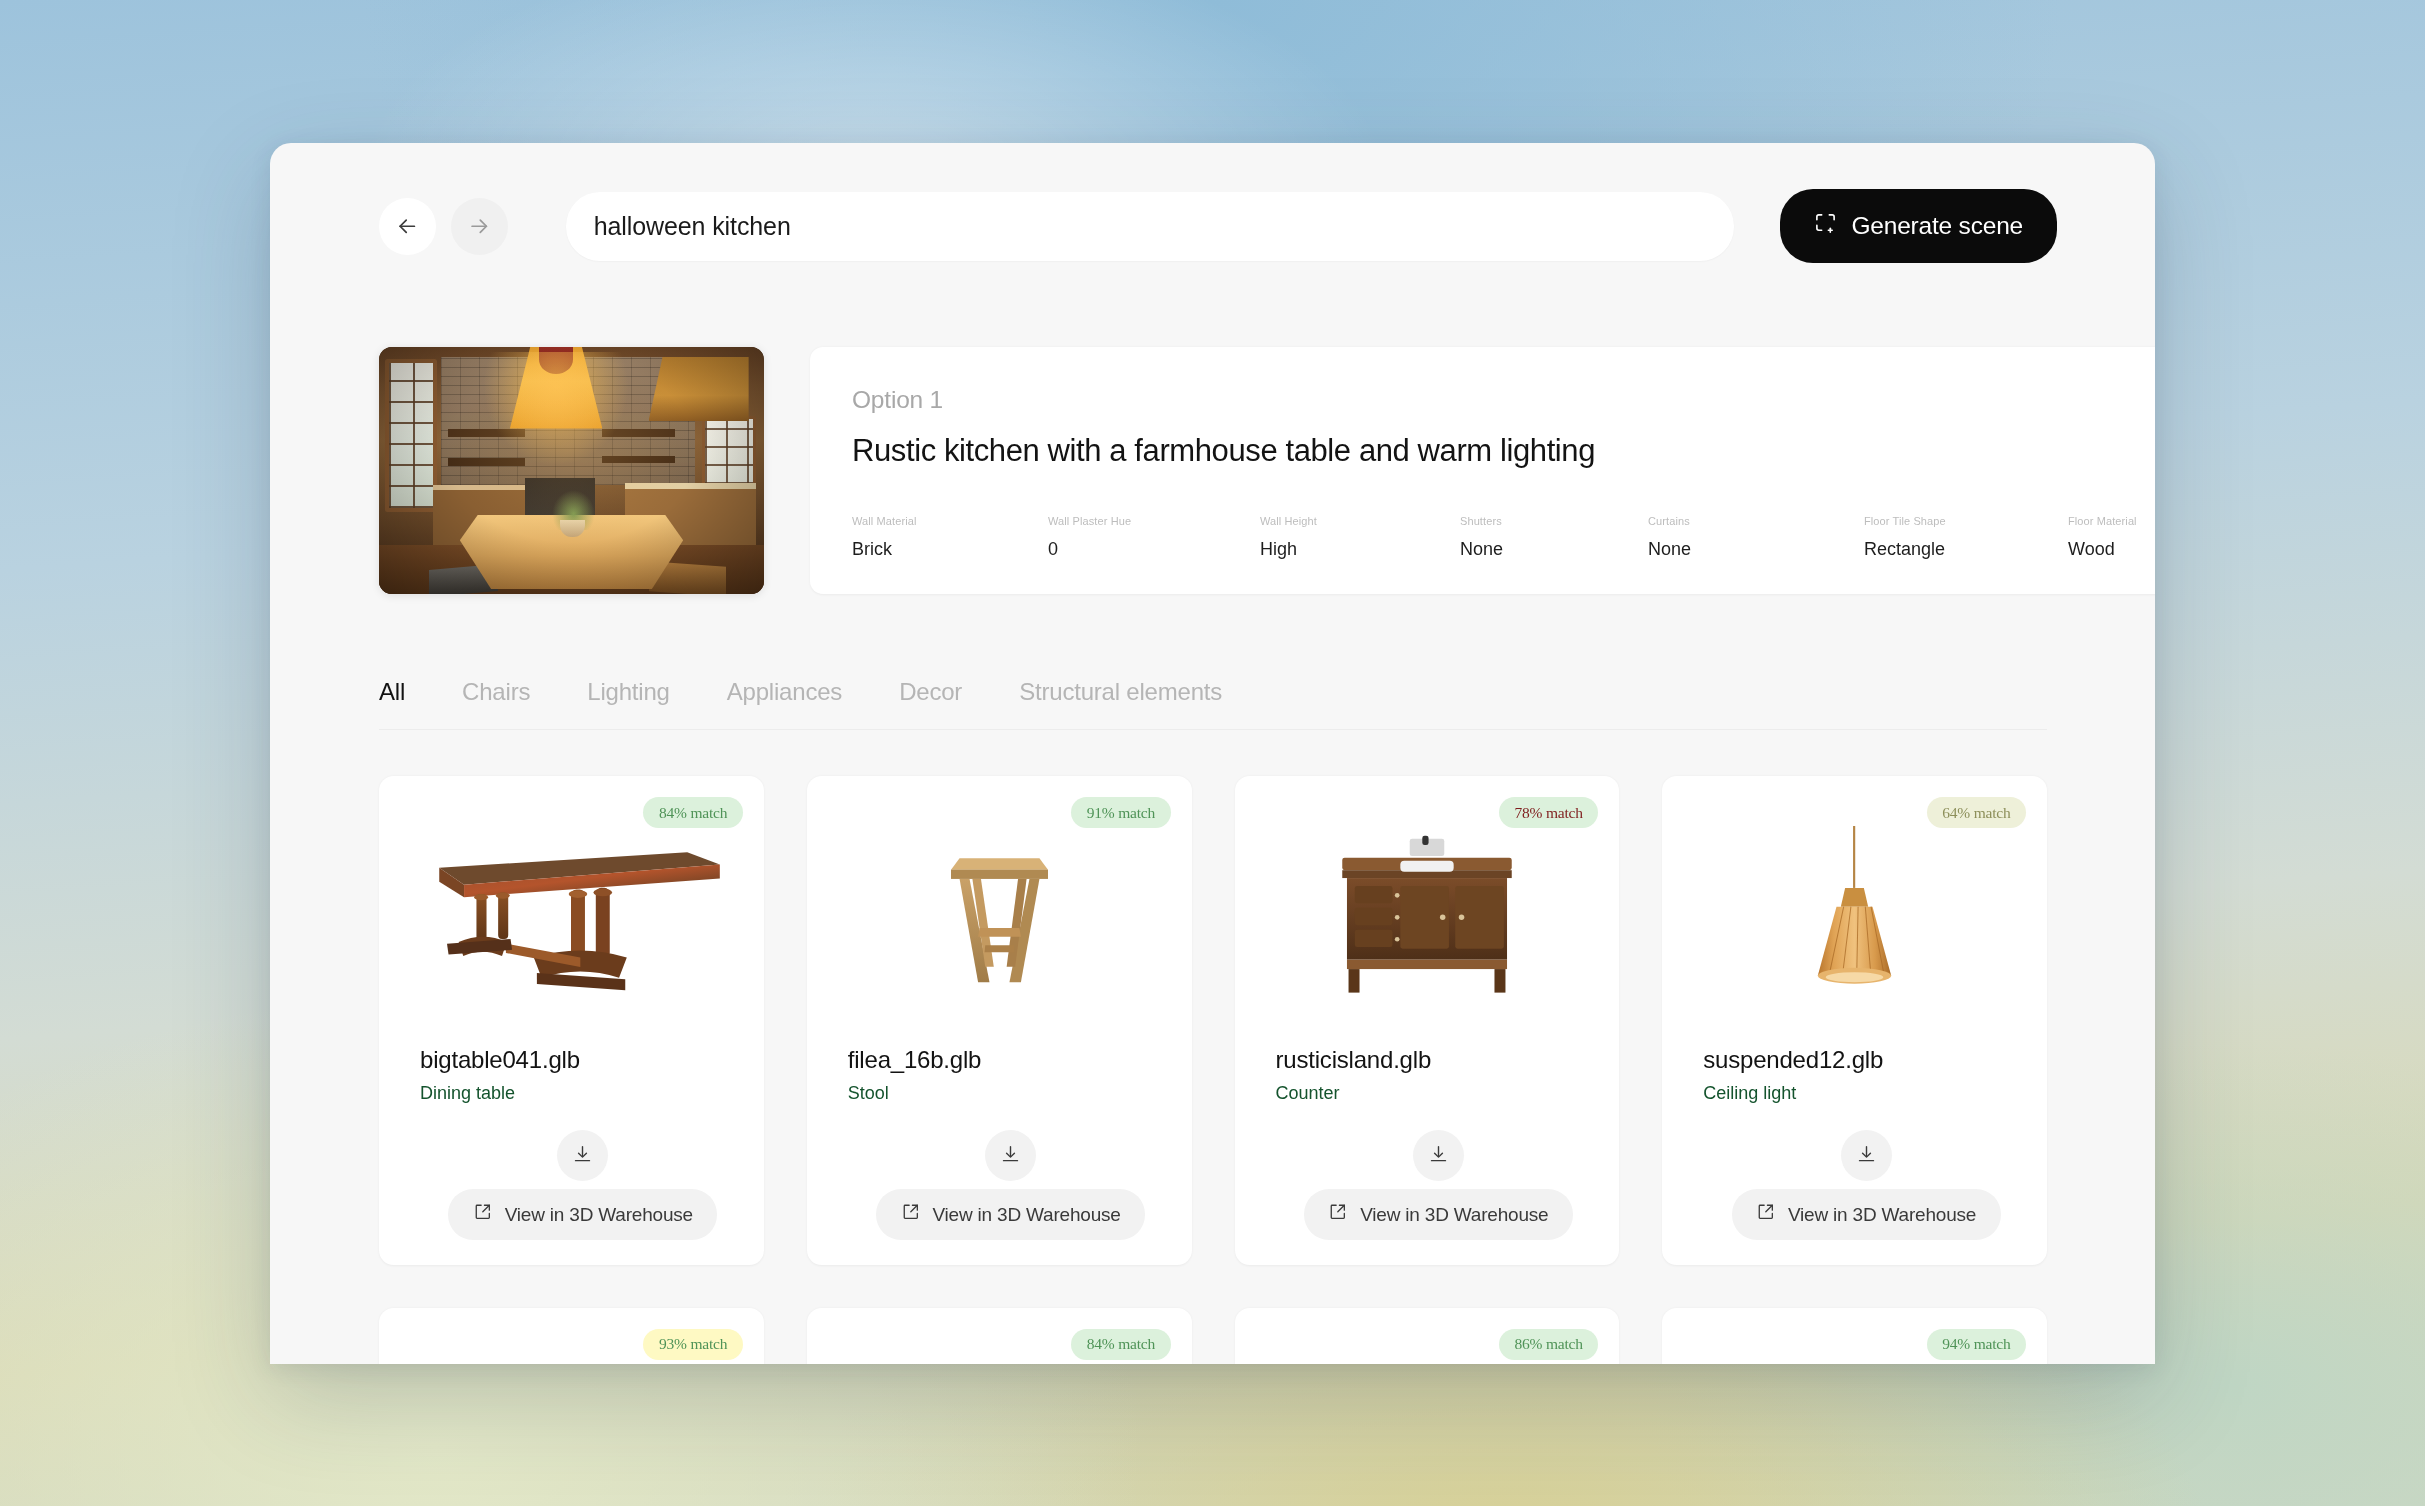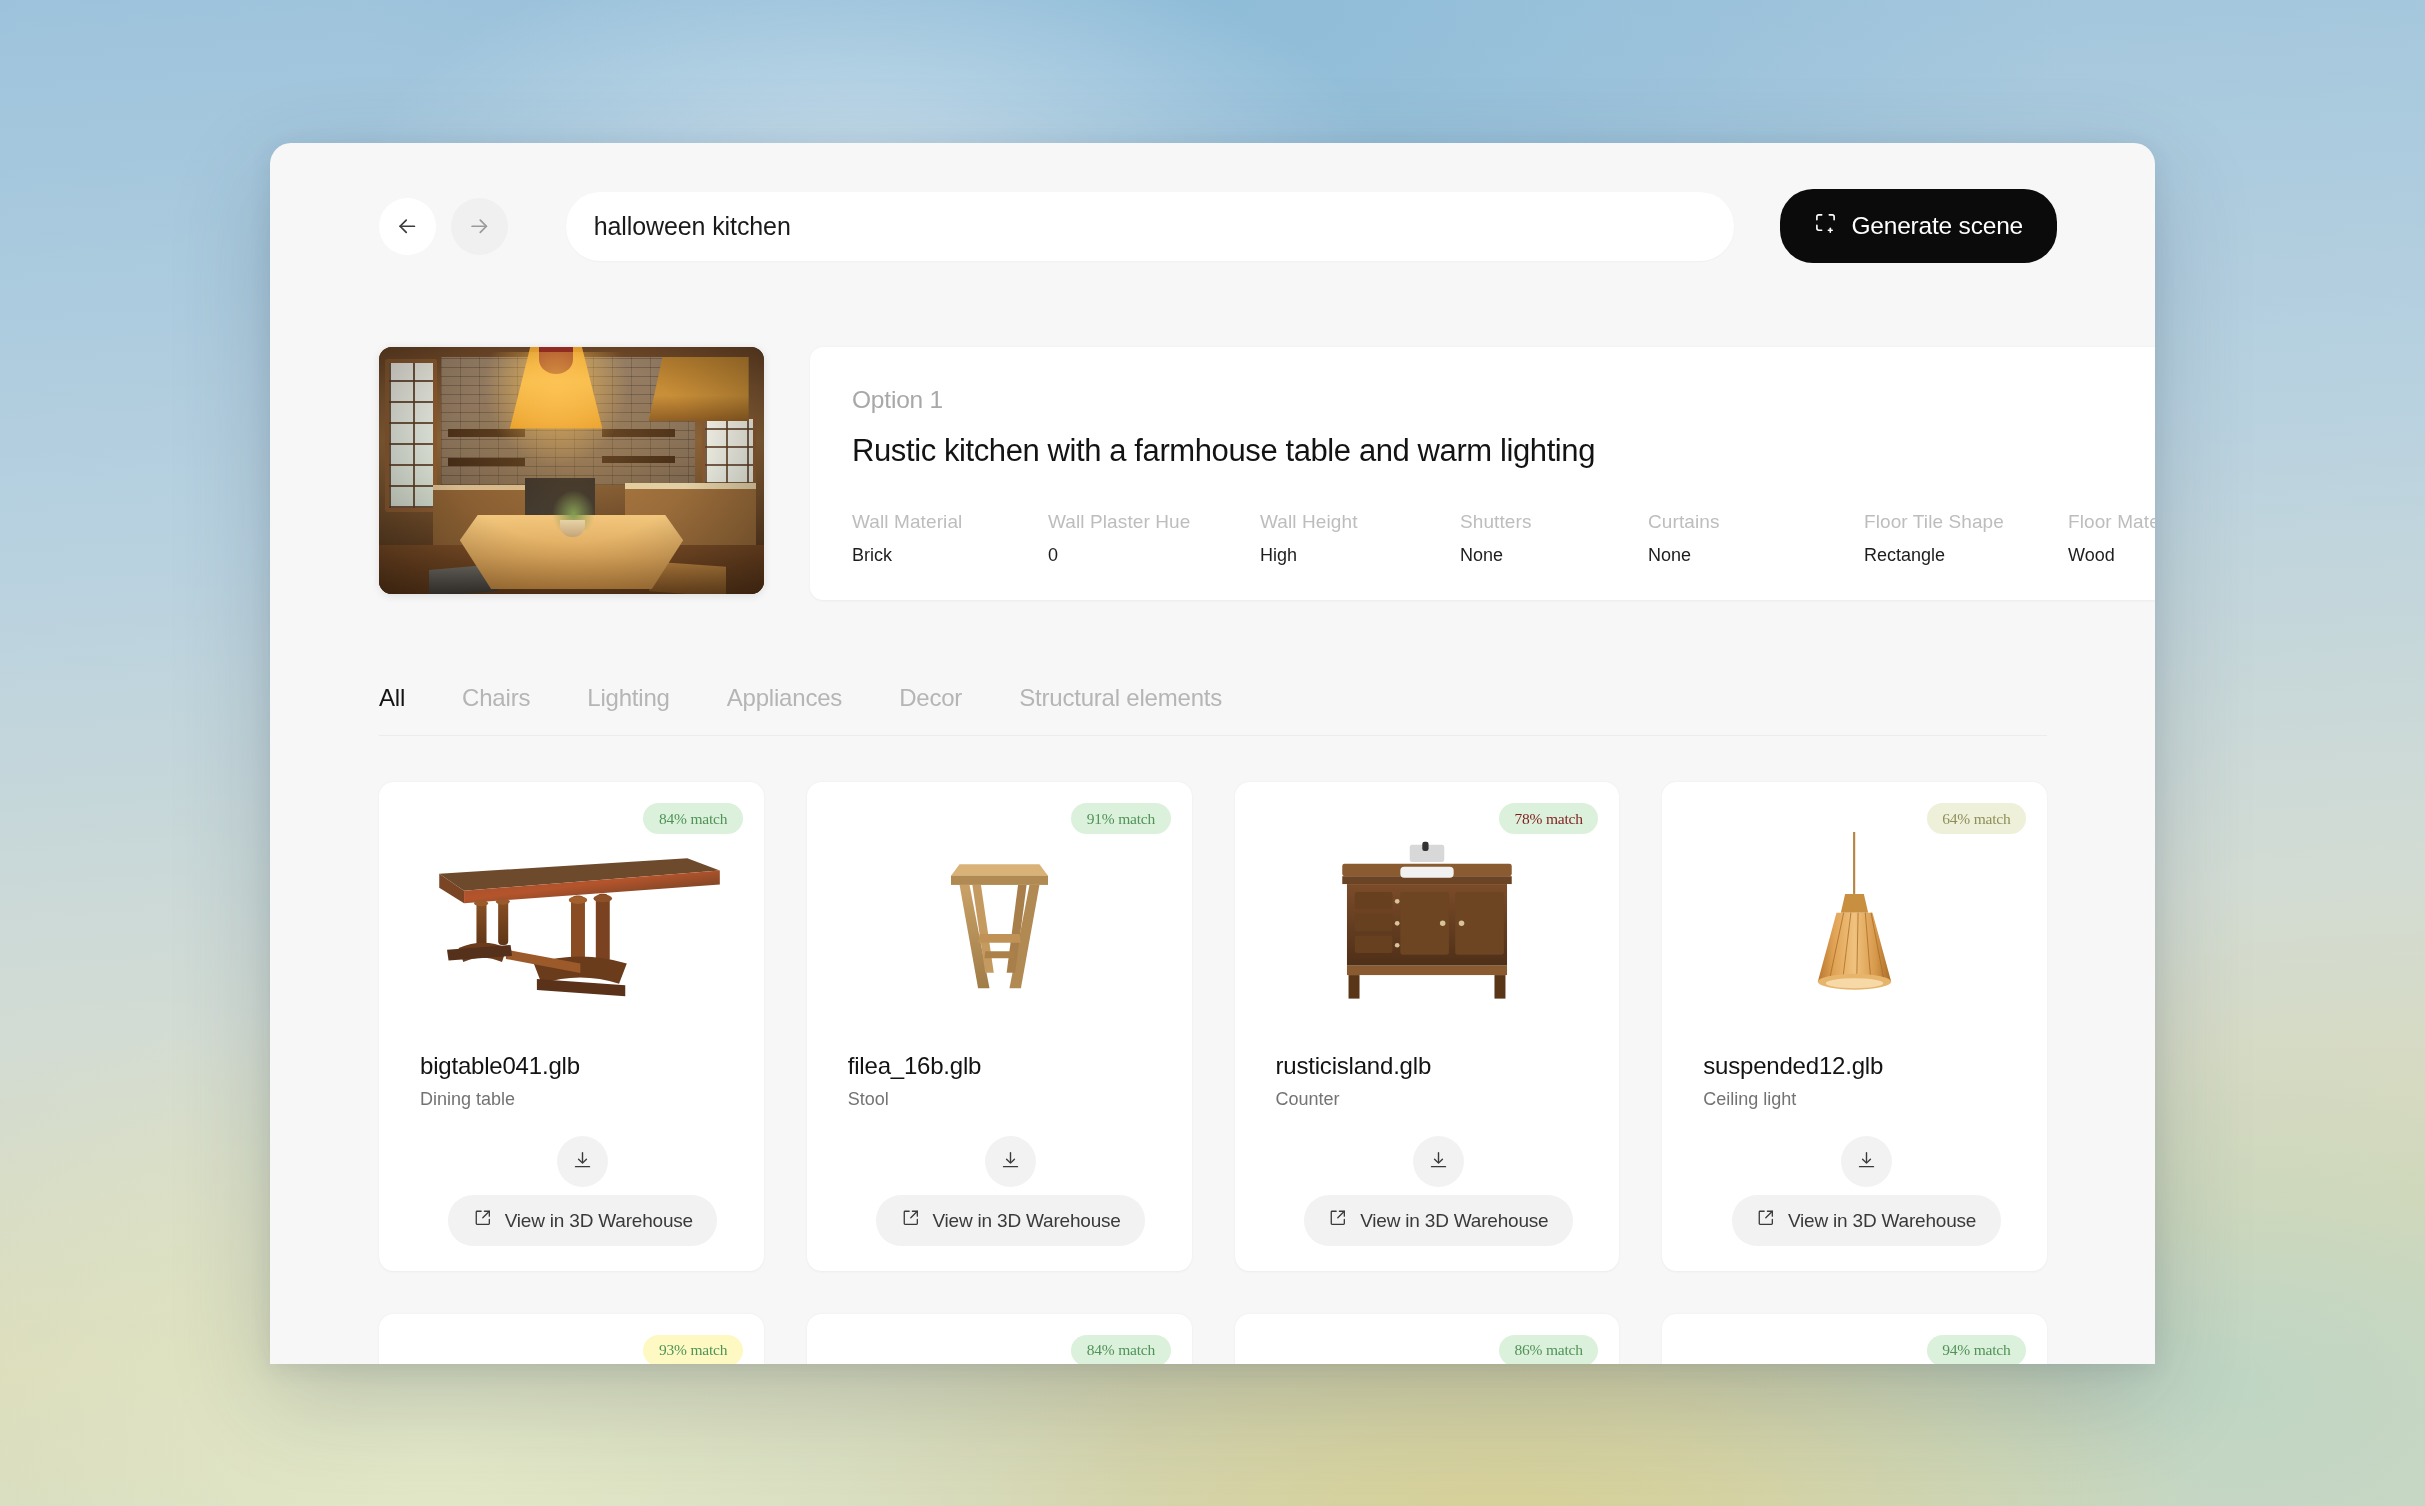--- a/index.html
+++ b/index.html
@@ -238,21 +238,21 @@
     font-weight: 400;
   }
   .attrs {
     margin-top: auto;
     display: flex;
     gap: 0;
     padding-top: 42px;
   }
   .attr { flex: 0 0 auto; }
   .attr-k {
-    font-size: 19px;
+    font-size: 11px;
     color: #bdbdbd;
     letter-spacing: 0.1px;
     white-space: nowrap;
   }
   .attr-v {
     font-size: 18px;
     color: #1d1d1d;
     margin-top: 12px;
     white-space: nowrap;
   }
@@ -313,21 +313,21 @@
   .media svg { display:block; max-height: 100%; }
   .card-name {
     margin: 14.7px 0 0 23px;
     font-size: 24px;
     color: #131313;
     letter-spacing: -0.2px;
   }
   .card-kind {
     margin: 9px 0 0 23px;
     font-size: 18px;
-    color: #737373;
+    color: #14532d;
   }
   .card-actions {
     margin: 26px 0 0 23px;
     display: flex;
     align-items: center;
     gap: 8px;
     flex-direction: column;
   }
   .dl-btn {
     width: 51px; height: 51px;

